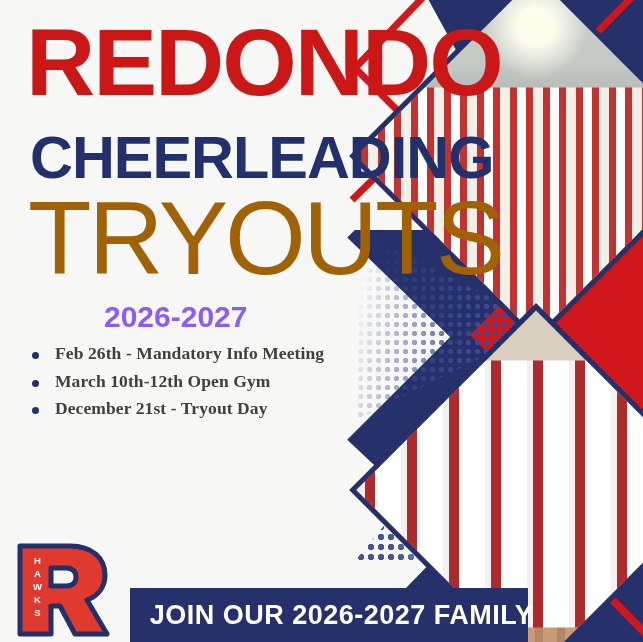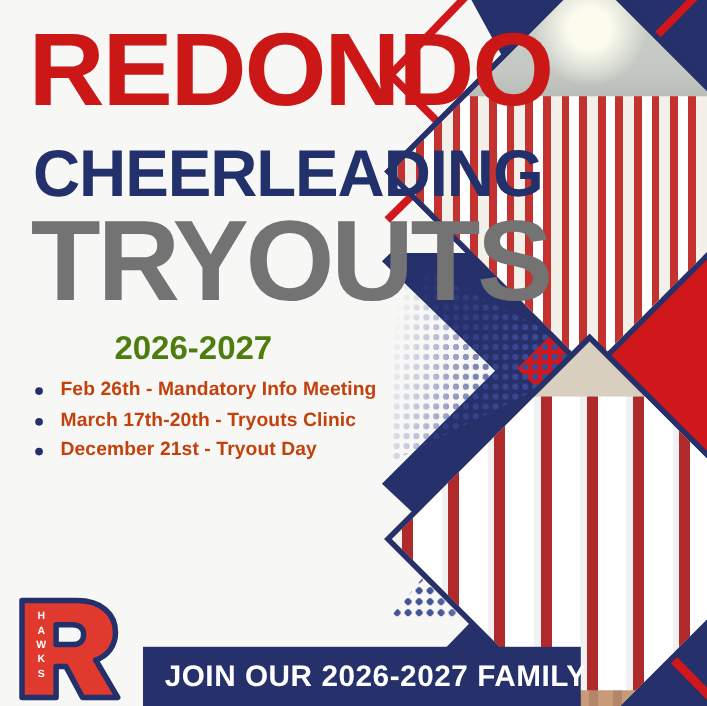--- a/index.html
+++ b/index.html
@@ -165,48 +165,48 @@
     font-family:"Liberation Sans Narrow","Liberation Sans",sans-serif;
     font-weight:bold;font-size:60px;line-height:1;
     letter-spacing:-1px;
     color:#22306b;
     transform:scaleX(.99);transform-origin:left top;
     white-space:nowrap;
   }
   .t-tryouts{
     position:absolute;left:28px;top:186px;
     font-family:"Liberation Sans Narrow","Liberation Sans",sans-serif;
-    font-weight:bold;font-size:104px;line-height:1;
+    font-weight:normal;font-size:104px;line-height:1;
     letter-spacing:-3px;
-    color:#737373;
+    color:#a16207;
     transform:scaleX(1.0);transform-origin:left top;
     white-space:nowrap;
   }
   .t-years{
     position:absolute;left:104px;top:302px;
     font-family:"Liberation Sans Narrow","Liberation Sans",sans-serif;
     font-weight:bold;font-size:30px;line-height:1;
     letter-spacing:0px;
-    color:#4d7c0f;
+    color:#8b5cf6;
     white-space:nowrap;
   }
 
   .schedule{
     position:absolute;left:30px;top:344px;
     margin:0;padding:0;list-style:none;
   }
   .schedule li{
     position:relative;
     padding-left:25px;
     margin-bottom:8px;
-    font-family:Liberation Sans, sans-serif;
+    font-family:Liberation Serif, serif;
     font-weight:bold;
     font-size:17.5px;
     line-height:1.12;
-    color:#c2410c;
+    color:#404040;
     white-space:nowrap;
     letter-spacing:.1px;
   }
   .schedule li::before{
     content:"";position:absolute;left:2px;top:8px;
     width:7px;height:7px;border-radius:50%;background:#22306b;
   }
 
   
   .bottombar{
@@ -289,21 +289,21 @@
   </div>
 
   <div class="copy">
     <div class="t-redondo">REDONDO</div>
     <div class="t-cheer">CHEERLEADING</div>
     <div class="t-tryouts">TRYOUTS</div>
     <div class="t-years">2026-2027</div>
 
     <ul class="schedule">
       <li>Feb 26th - Mandatory Info Meeting</li>
-      <li>March 17th-20th - Tryouts Clinic</li>
+      <li>March 10th-12th Open Gym</li>
       <li>December 21st - Tryout Day</li>
     </ul>
   </div>
 
   <div class="bottombar">
     <span>JOIN OUR 2026-2027 FAMILY</span>
   </div>
 
   <div class="logo">
     <svg viewBox="0 0 108 100">

